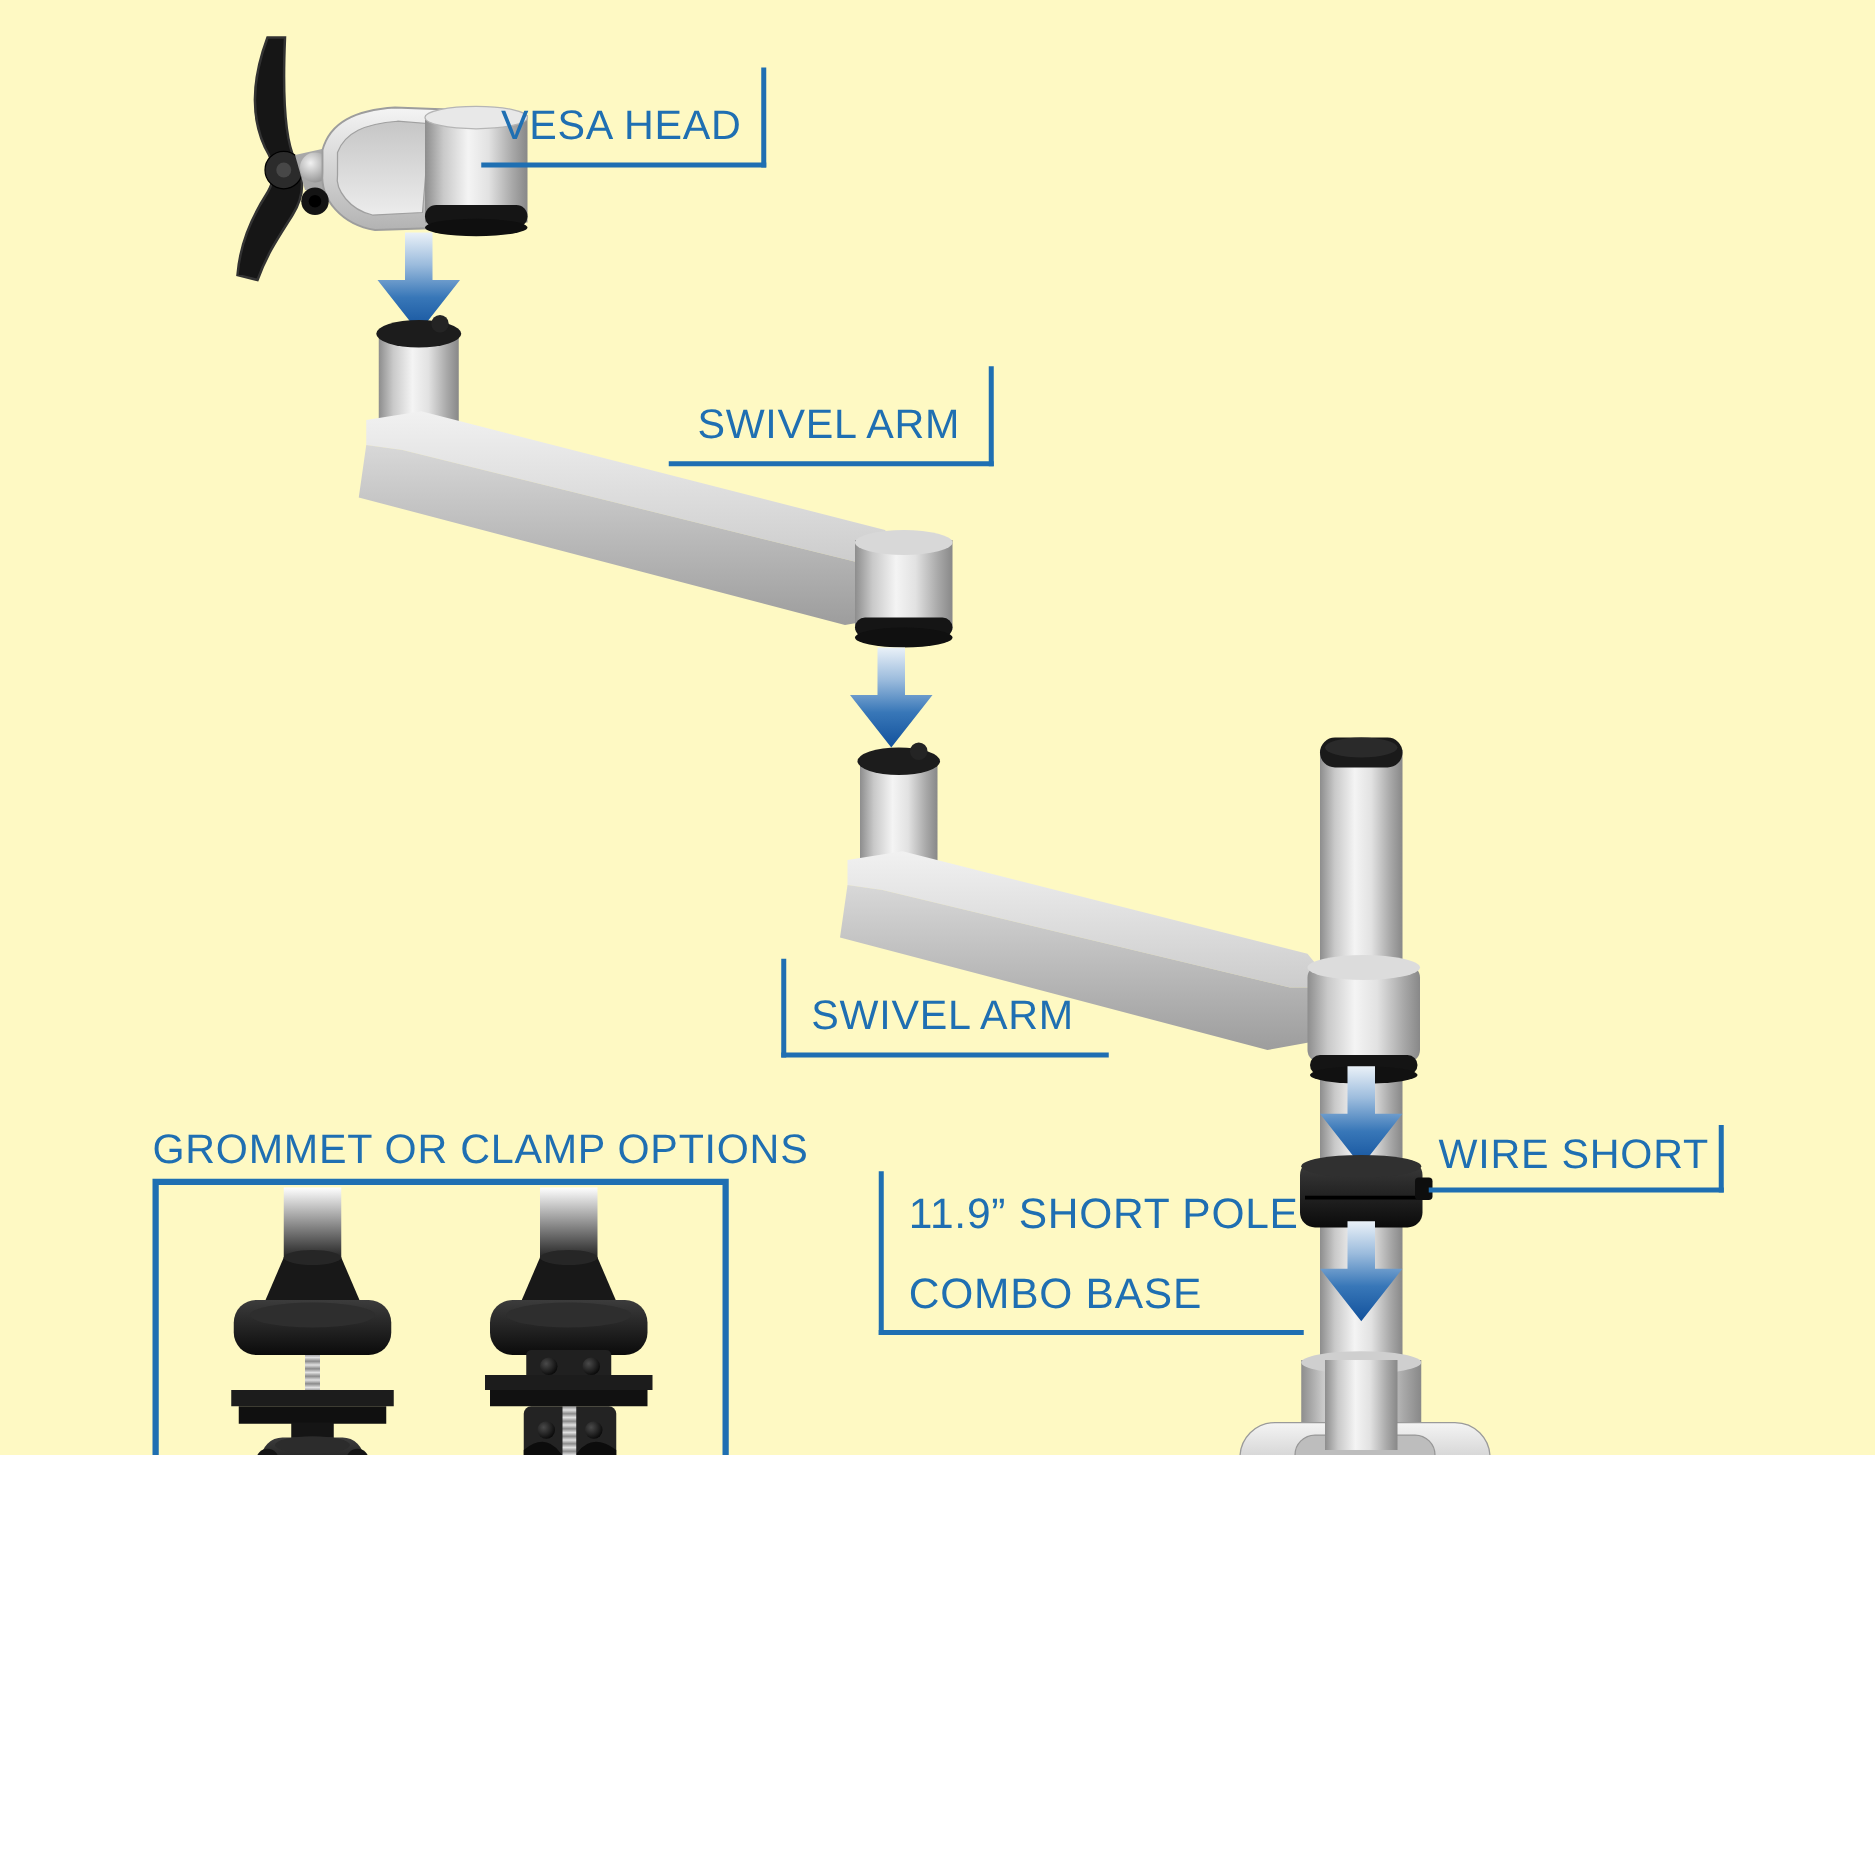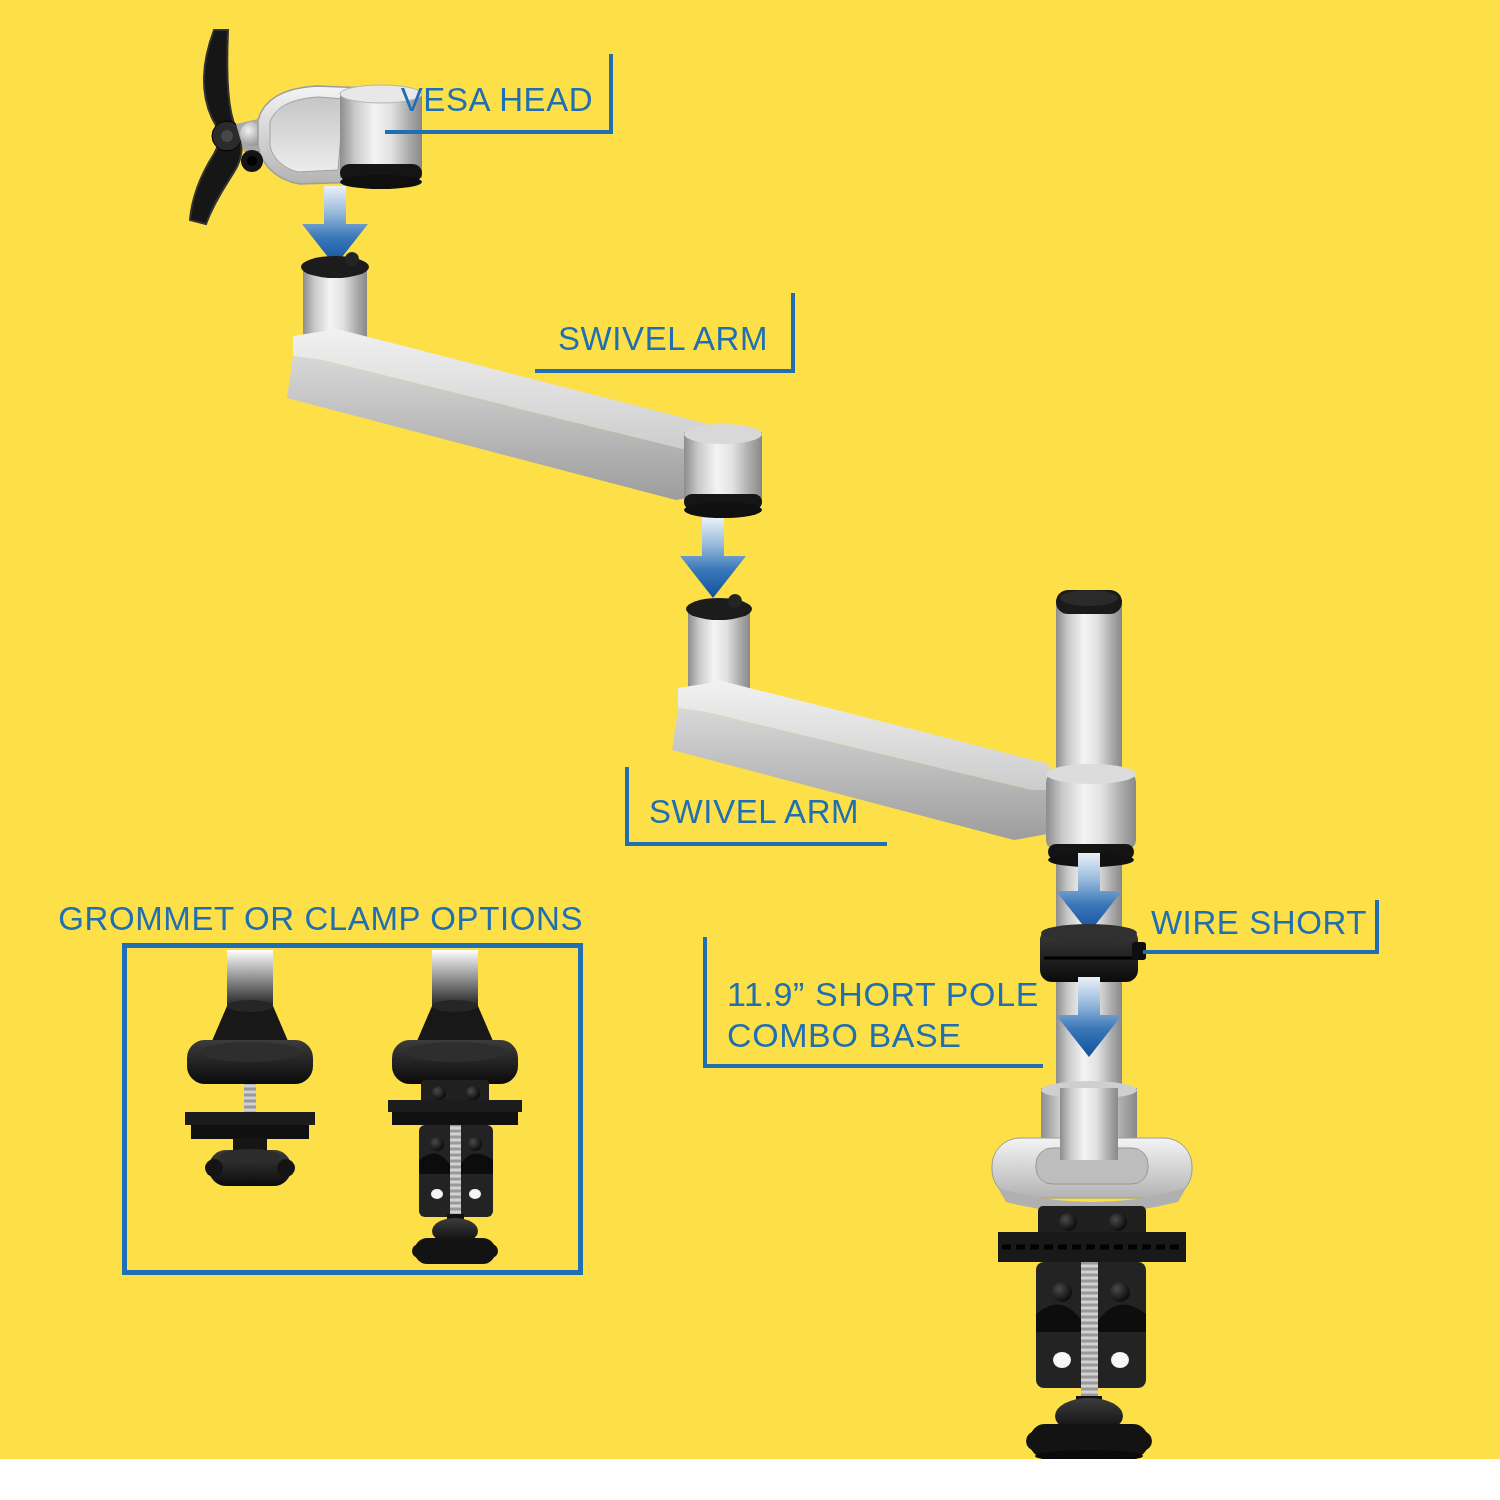--- a/index.html
+++ b/index.html
@@ -1,36 +1,36 @@
 <!DOCTYPE html>
 <html><head>
 <meta charset="utf-8">
 <style>
   :root{ --blue:#1F6FB2; }
   html,body{margin:0;padding:0;background:#fff;}
   *{box-sizing:border-box;}
   .canvas{
-    position:relative;width:1500px;height:1459px;background:#fde047;overflow:hidden;
+    position:relative;width:1500px;height:1164px;background:#fef9c3;overflow:hidden;
     font-family:"Liberation Sans", sans-serif;
   }
   .art{position:absolute;left:0;top:0;}
   .callout{
     position:absolute;display:flex;align-items:flex-end;color:var(--blue);
     font-size:33px;letter-spacing:0.6px;line-height:1.2;white-space:nowrap;
   }
   .callout.center{justify-content:center;}
   .callout.left{justify-content:flex-start;}
   .b-bottom{border-bottom:4px solid var(--blue);}
   .b-right{border-right:4px solid var(--blue);}
   .b-left{border-left:4px solid var(--blue);}
   .pad-b{padding-bottom:10px;}
   .pad-l{padding-left:20px;}
   .two-line{flex-direction:column;align-items:flex-start;font-size:34px;}
   .options-title{
-    position:absolute;display:flex;align-items:center;justify-content:flex-end;
+    position:absolute;display:flex;align-items:center;justify-content:flex-start;
     color:var(--blue);font-size:33px;letter-spacing:0.6px;white-space:nowrap;
   }
   .options-box{position:absolute;border:5px solid var(--blue);background:transparent;}
 </style>
 </head>
 <body>
 
 <div class="canvas">
 
   <svg class="art" width="1500" height="1500" viewBox="0 0 1500 1500">
@@ -233,21 +233,21 @@
   </div>
 
   <div class="callout left b-bottom b-left pad-b pad-l" style="left:625px;top:767px;width:262px;height:79px;">
     <span>SWIVEL ARM</span>
   </div>
 
   <div class="callout center b-bottom b-right" style="left:1143px;top:900px;width:236px;height:54px;padding-bottom:7px;">
     <span>WIRE SHORT</span>
   </div>
 
-  <div class="callout two-line b-bottom b-left pad-l" style="left:703px;top:937px;width:340px;height:131px;justify-content:flex-end;padding-bottom:8px;">
+  <div class="callout two-line b-bottom b-left pad-l" style="left:703px;top:937px;width:340px;height:131px;justify-content:flex-end;padding-bottom:8px;gap:23px;">
     <span>11.9” SHORT POLE</span>
     <span>COMBO BASE</span>
   </div>
 
   <div class="options-title" style="left:122px;top:899px;width:461px;height:40px;">
     <span>GROMMET OR CLAMP OPTIONS</span>
   </div>
 
   <div class="options-box" style="left:122px;top:943px;width:461px;height:332px;"></div>
 

